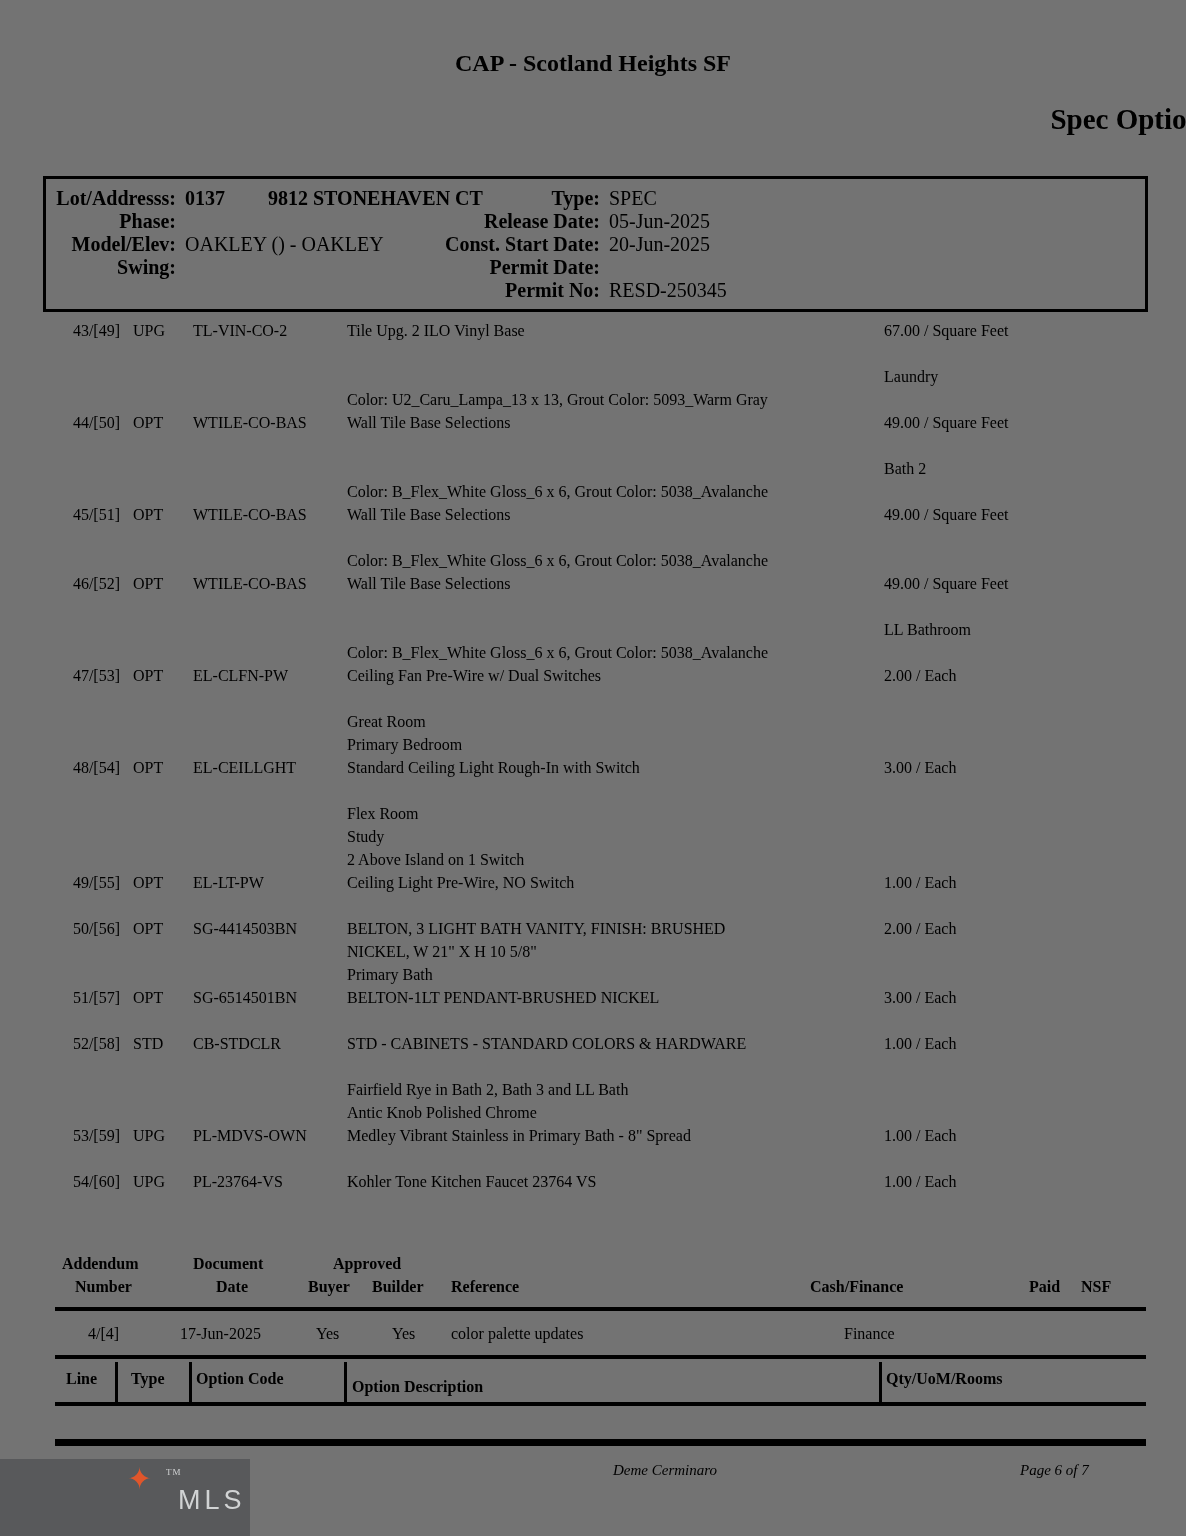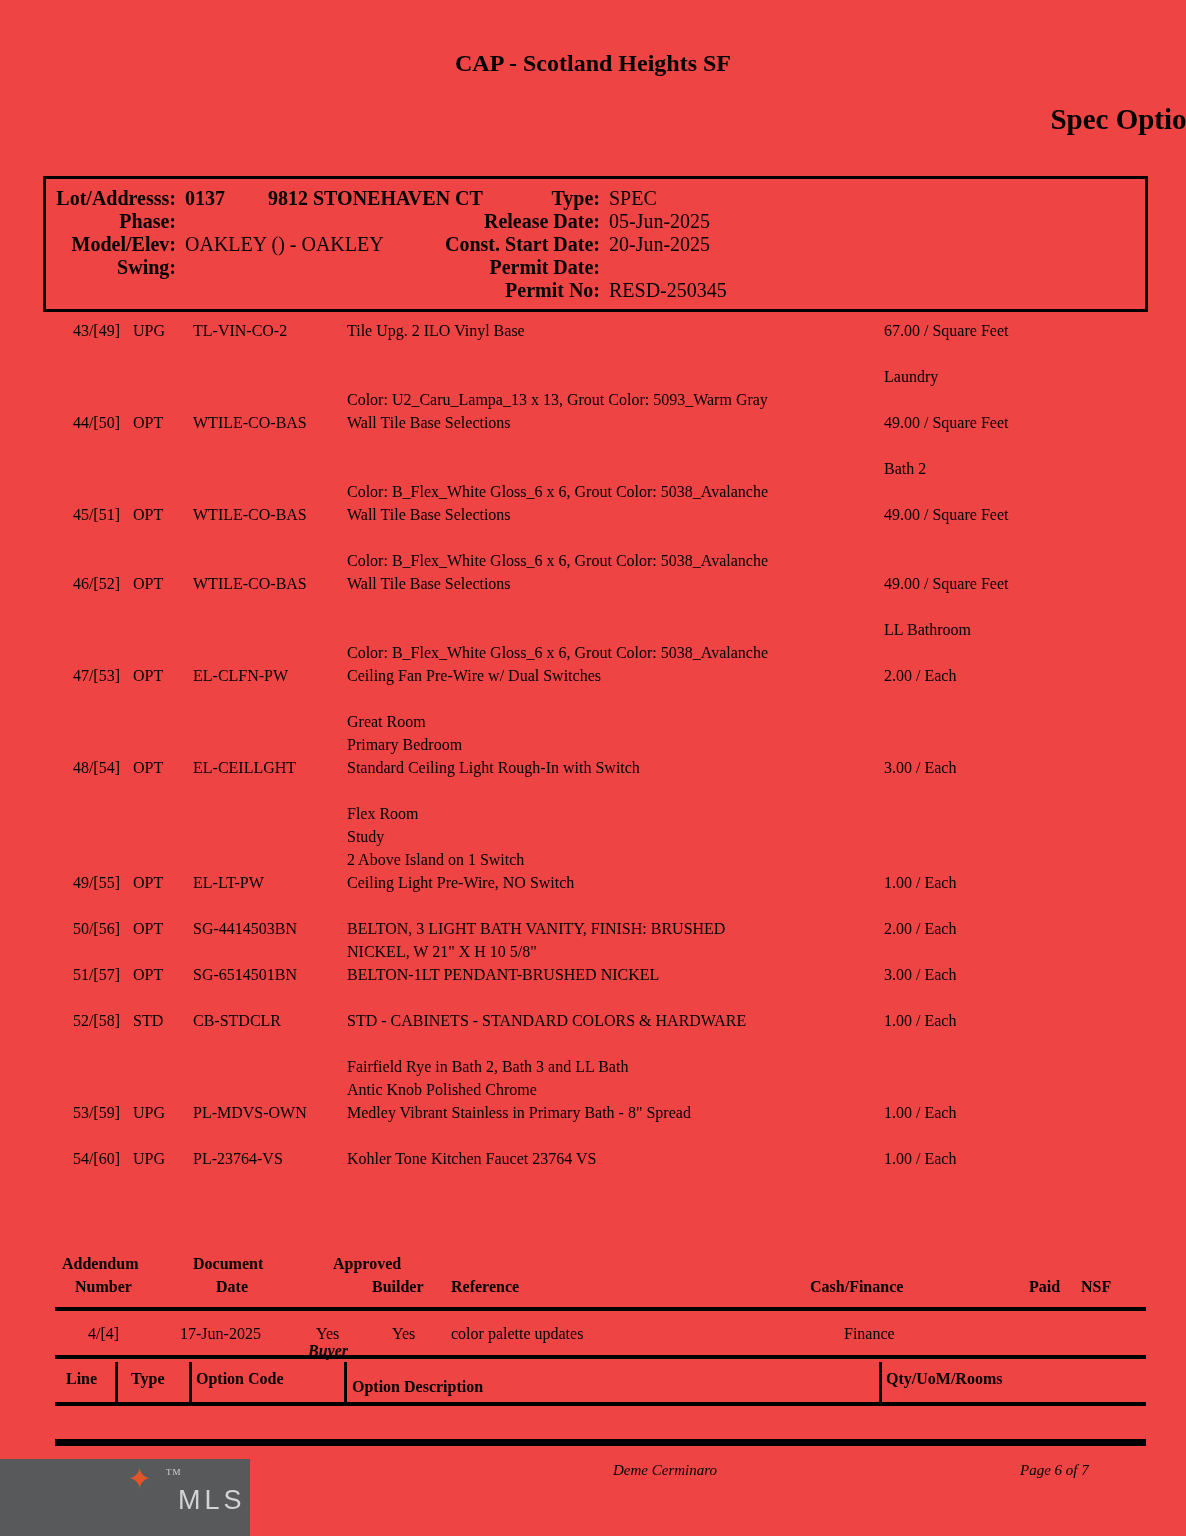--- a/index.html
+++ b/index.html
@@ -1,16 +1,16 @@
 <!DOCTYPE html>
 <html><head>
 <meta charset="utf-8">
 <style>
   html,body{margin:0;padding:0;background:#fff;}
-  .page{position:relative;width:1186px;height:1536px;background:#ef4444;
+  .page{position:relative;width:1186px;height:1536px;background:#737373;
         font-family:"Liberation Serif", serif;color:#000;overflow:hidden;}
   .doc-title{position:absolute;top:50px;left:0;width:100%;text-align:center;
              font-size:24px;font-weight:bold;}
   .doc-subtitle{position:absolute;top:103px;left:0;width:100%;text-align:right;
                 font-size:29px;font-weight:bold;padding-left:28px;}
   
   .info-box{position:absolute;left:43px;top:176px;width:1099px;height:130px;
             border:3px solid #000;font-size:20px;}
   .info-box span{position:absolute;white-space:nowrap;line-height:22px;}
   .ilbl{font-weight:bold;text-align:right;}
@@ -172,20 +172,23 @@
         <span class="c-line">50/[56]</span>
         <span class="c-type">OPT</span>
         <span class="c-code">SG-4414503BN</span>
         <span class="c-desc">BELTON, 3 LIGHT BATH VANITY, FINISH: BRUSHED</span>
         <span class="c-qty">2.00 / Each</span>
       </div>
       <div class="spec-row">
         <span class="c-desc">NICKEL, W 21" X H 10 5/8"</span>
       </div>
       <div class="spec-row">
+        <span class="c-desc">Primary Bath</span>
+      </div>
+      <div class="spec-row">
         <span class="c-line">51/[57]</span>
         <span class="c-type">OPT</span>
         <span class="c-code">SG-6514501BN</span>
         <span class="c-desc">BELTON-1LT PENDANT-BRUSHED NICKEL</span>
         <span class="c-qty">3.00 / Each</span>
       </div>
       <div class="spec-row"></div>
       <div class="spec-row">
         <span class="c-line">52/[58]</span>
         <span class="c-type">STD</span>
@@ -216,21 +219,21 @@
         <span class="c-qty">1.00 / Each</span>
       </div>
     </div>
 
   <div class="add-hdr">
     <span style="left:62px;top:1255px;">Addendum</span>
     <span style="left:75px;top:1278px;">Number</span>
     <span style="left:193px;top:1255px;">Document</span>
     <span style="left:216px;top:1278px;">Date</span>
     <span style="left:333px;top:1255px;">Approved</span>
-    <span style="left:308px;top:1342px;font-style:italic;">Buyer</span>
+    <span style="left:308px;top:1278px;">Buyer</span>
     <span style="left:372px;top:1278px;">Builder</span>
     <span style="left:451px;top:1278px;">Reference</span>
     <span style="left:810px;top:1278px;">Cash/Finance</span>
     <span style="left:1029px;top:1278px;">Paid</span>
     <span style="left:1081px;top:1278px;">NSF</span>
   </div>
   <div class="rule" style="top:1307px;height:4px;"></div>
 
   <div class="add-row">
     <span style="left:88px;top:1325px;text-align:right;">4/[4]</span>

